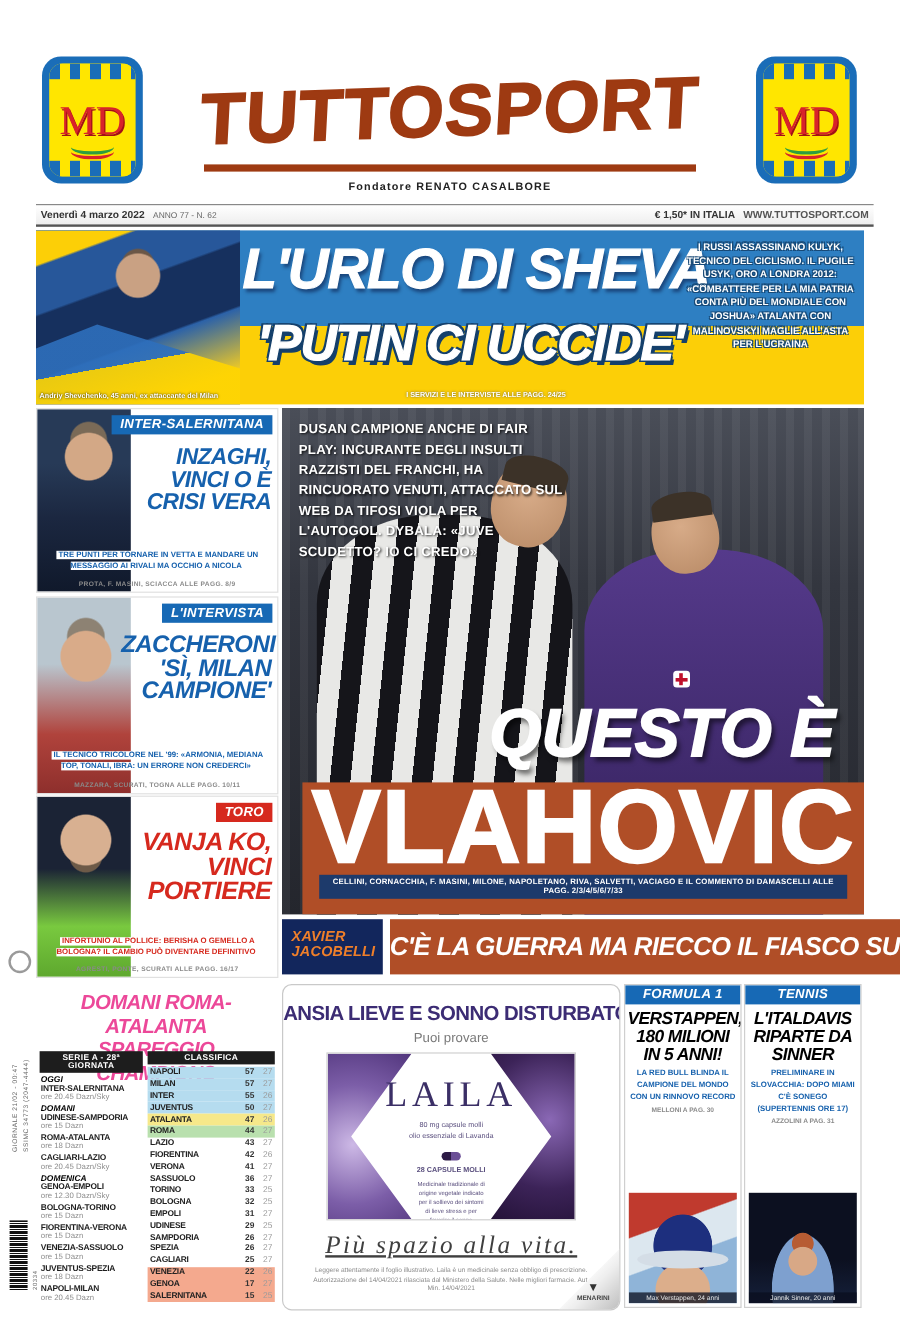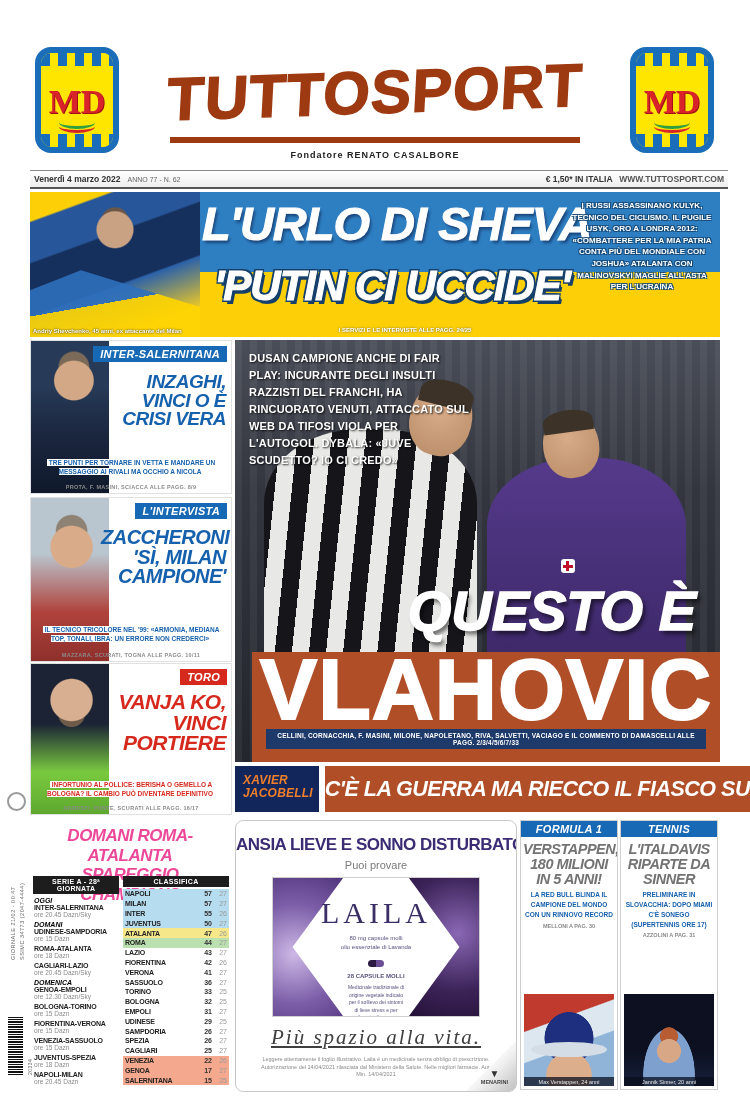--- a/index.html
+++ b/index.html
@@ -8,21 +8,21 @@
   .abs{position:absolute;}
   .ctr{text-align:center;}
 
   
   .md-logo{width:84px;height:106px;border-radius:16px;background:#1a6db8;padding:0;}
   .md-inner{position:absolute;inset:6px;border-radius:11px;background:#ffe600;overflow:hidden;}
   .md-dashes{position:absolute;left:0;right:0;height:13px;
      background:repeating-linear-gradient(90deg,#1a6db8 0 9px,#ffe600 9px 17px);}
   .md-dashes.top{top:0;} .md-dashes.bot{bottom:0;}
   .md-word{position:absolute;left:0;right:0;top:30px;text-align:center;
-     font-family:"Liberation Serif",serif;font-weight:bold;font-size:34px;color:#d8232a;
+     font-family:"Liberation Serif",serif;font-weight:normal;font-size:34px;color:#d8232a;
      text-shadow:1px 1px 0 #a21016;}
   .md-arc{position:absolute;left:18px;right:18px;height:10px;border-bottom:3px solid #2e9e3f;border-radius:50%;}
   .md-arc.r{border-bottom-color:#d8232a;bottom:14px;} .md-arc.g{bottom:18px;}
   .logotype{font-weight:bold;font-size:60px;color:#9e3a12;letter-spacing:1px;
      transform:rotate(-2deg) skewX(-5deg);-webkit-text-stroke:1.5px #9e3a12;white-space:nowrap;}
   .logo-underline{height:6px;background:#9e3a12;}
   .founder{font-size:9px;font-weight:bold;color:#222;letter-spacing:1px;}
   .dateline{border-top:1px solid #888;border-bottom:2px solid #555;height:16px;
      font-size:8.5px;font-weight:bold;color:#333;display:flex;justify-content:space-between;
      align-items:center;padding:0 4px;background:linear-gradient(180deg,#fff,#eee);}
@@ -145,21 +145,21 @@
   .curl{position:absolute;right:-1px;bottom:-1px;width:52px;height:52px;
      background:linear-gradient(315deg,#bdbdbd 0%,#eee 40%,#fff 60%);
      clip-path:polygon(100% 0,100% 100%,0 100%);box-shadow:-2px -2px 4px rgba(0,0,0,.15);}
   .menarini{position:absolute;right:8px;bottom:6px;font-size:5.5px;font-weight:bold;color:#444;text-align:center;}
   .menarini .shield{font-size:10px;line-height:1;color:#333;}
 
   
   .sbox{width:96px;border:1px solid #cfcfcf;background:#fff;overflow:hidden;}
   .sbox-head{background:#1769b5;color:#fff;font-weight:bold;font-style:italic;font-size:11px;
      text-align:center;padding:2px 0;letter-spacing:.3px;}
-  .sbox-h{font-size:14.5px;font-weight:bold;font-style:italic;color:#737373;text-align:center;
+  .sbox-h{font-size:14.5px;font-weight:bold;font-style:italic;color:#000000;text-align:center;
      line-height:1.02;letter-spacing:-.5px;padding:5px 2px 0;}
   .sbox-sub{font-size:6.5px;font-weight:bold;color:#1661ad;text-align:center;line-height:1.5;padding:4px 3px 0;}
   .sbox-by{font-size:5.5px;font-weight:bold;color:#8a8a8a;text-align:center;padding:3px 0 0;}
   .sbox-photo{position:absolute;left:3px;right:3px;bottom:3px;height:92px;overflow:hidden;}
   .ph-max{background:
      radial-gradient(circle at 50% 88%,#dcae8b 0 24%,transparent 25%),
      radial-gradient(ellipse at 50% 48%,#1d2f7e 0 38%,transparent 39%),
      linear-gradient(160deg,#c03a2e 0 30%,#dce7ef 31% 55%,#8fb4d8 56%);}
   .ph-max .brim{position:absolute;left:8%;right:8%;top:52%;height:16%;background:#d4dde6;border-radius:50%;}
   .ph-sinner{background:

